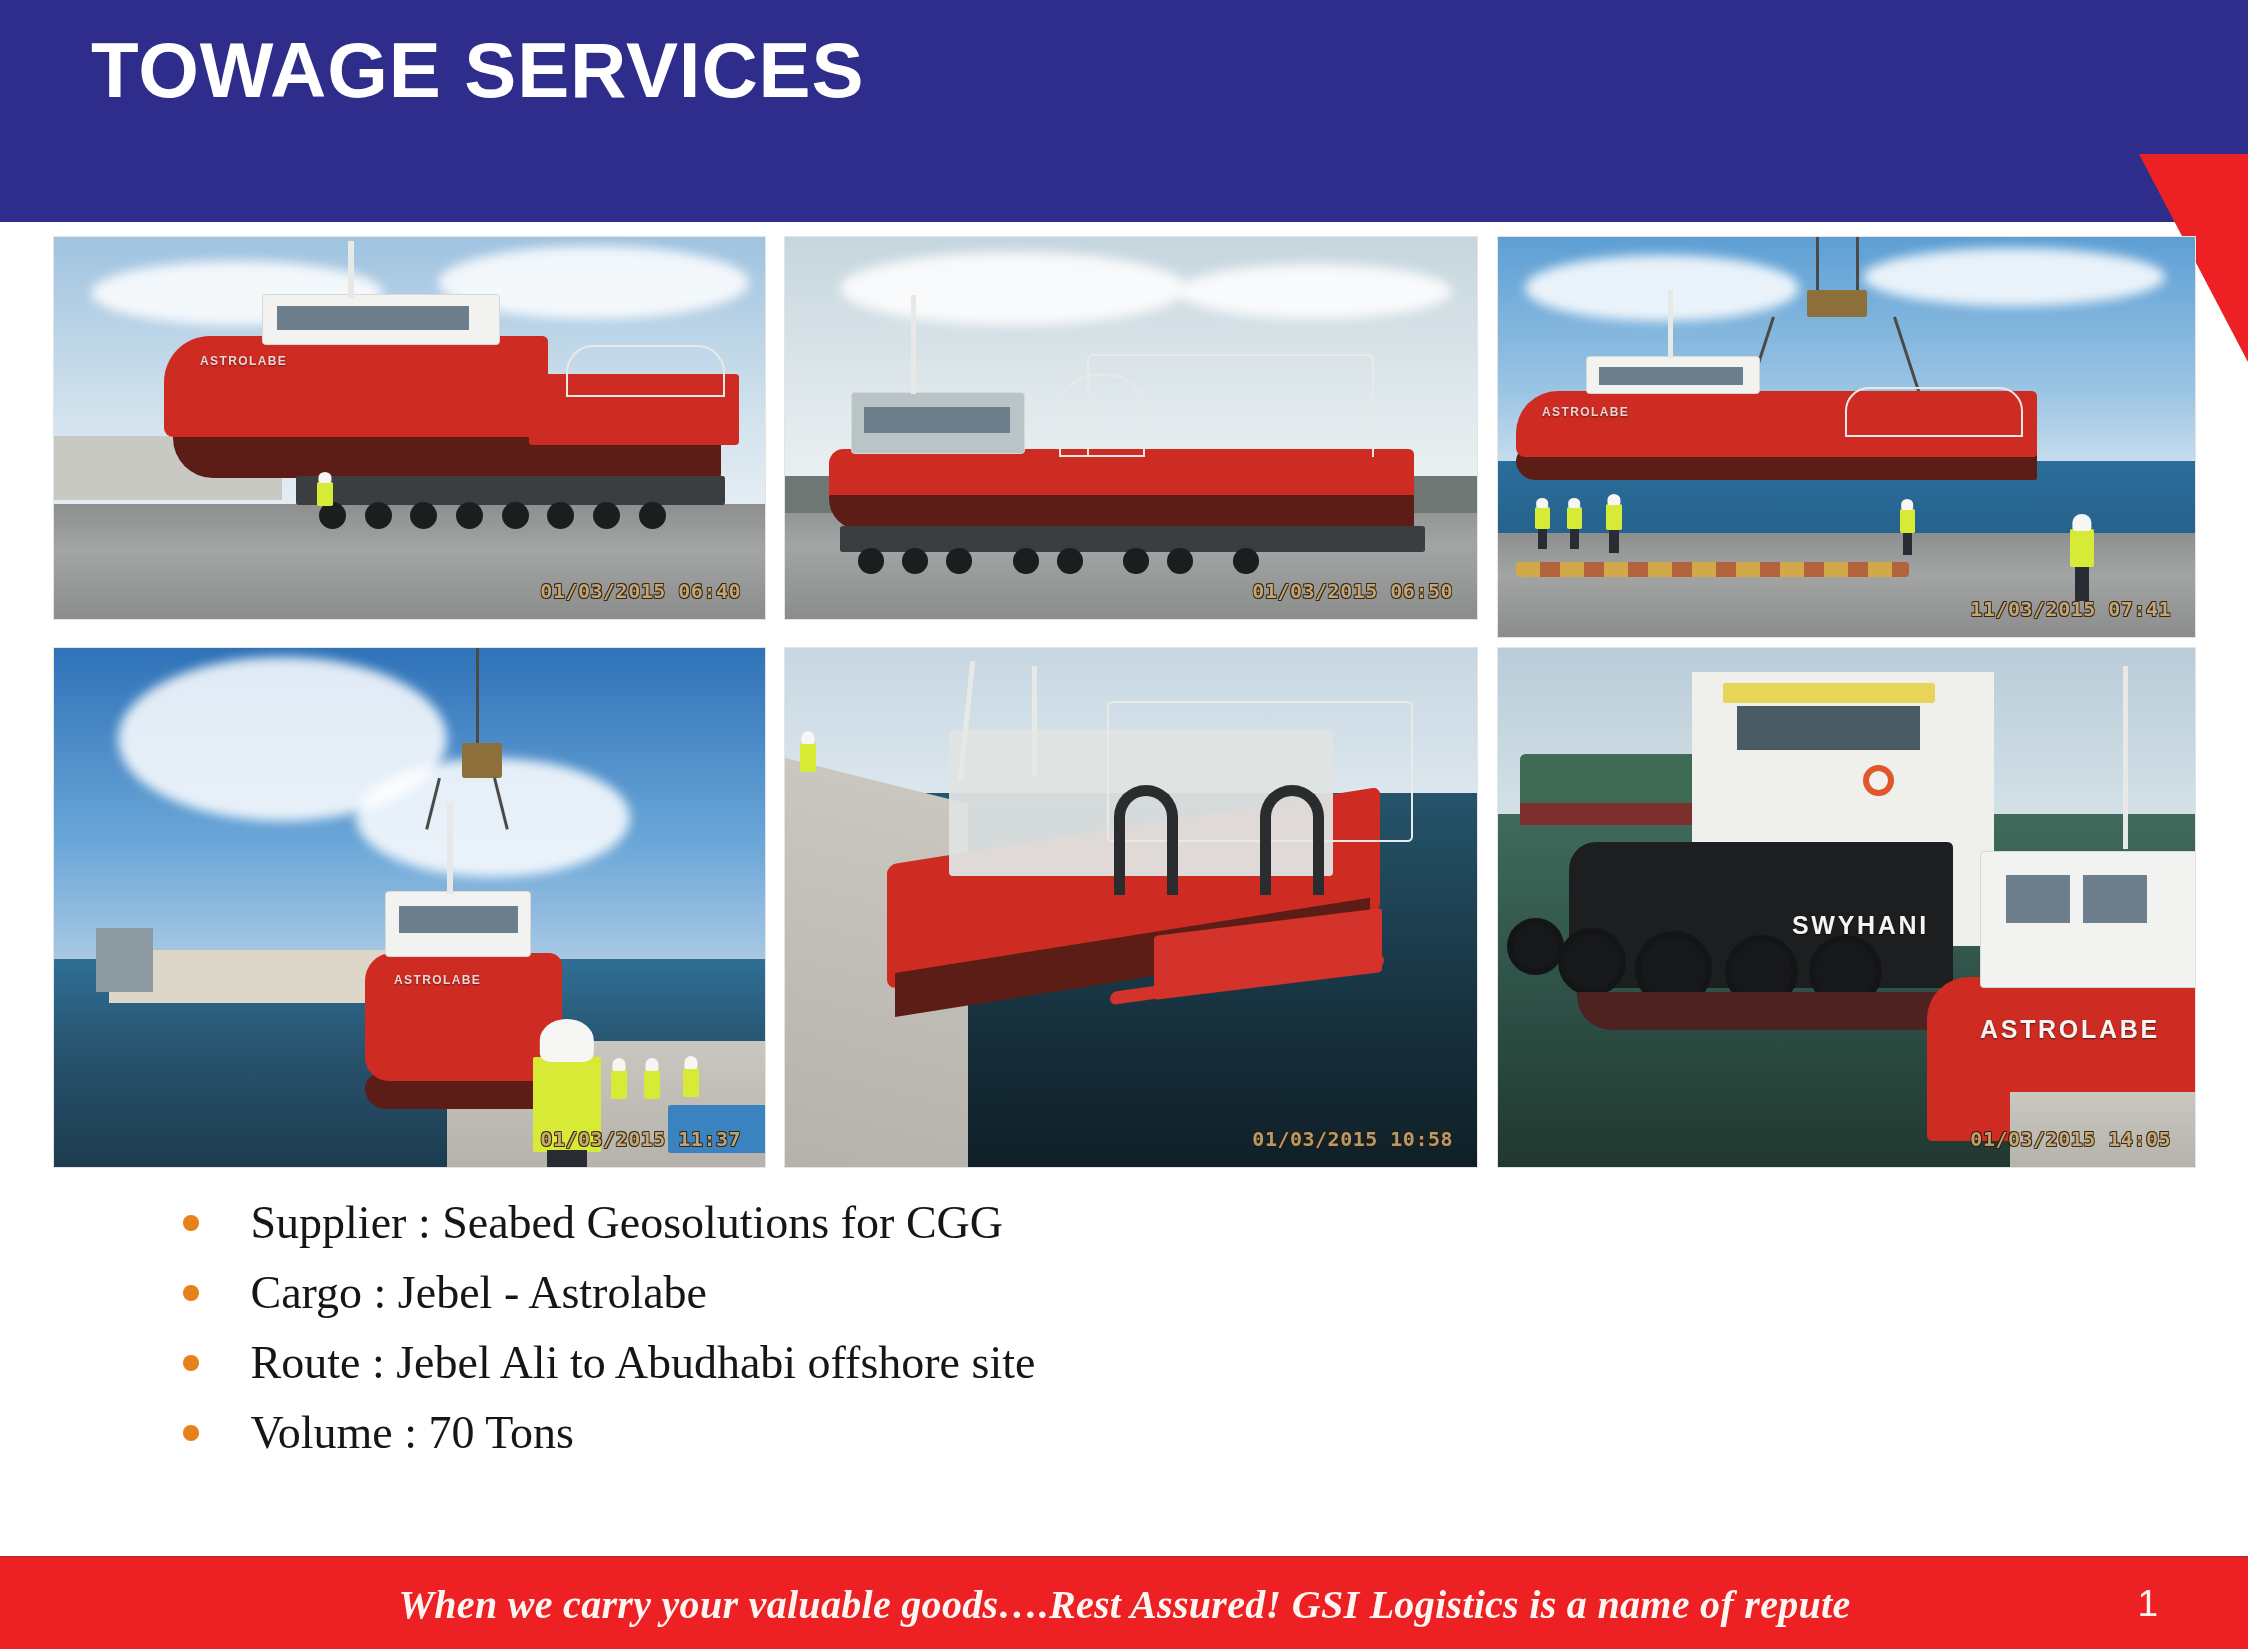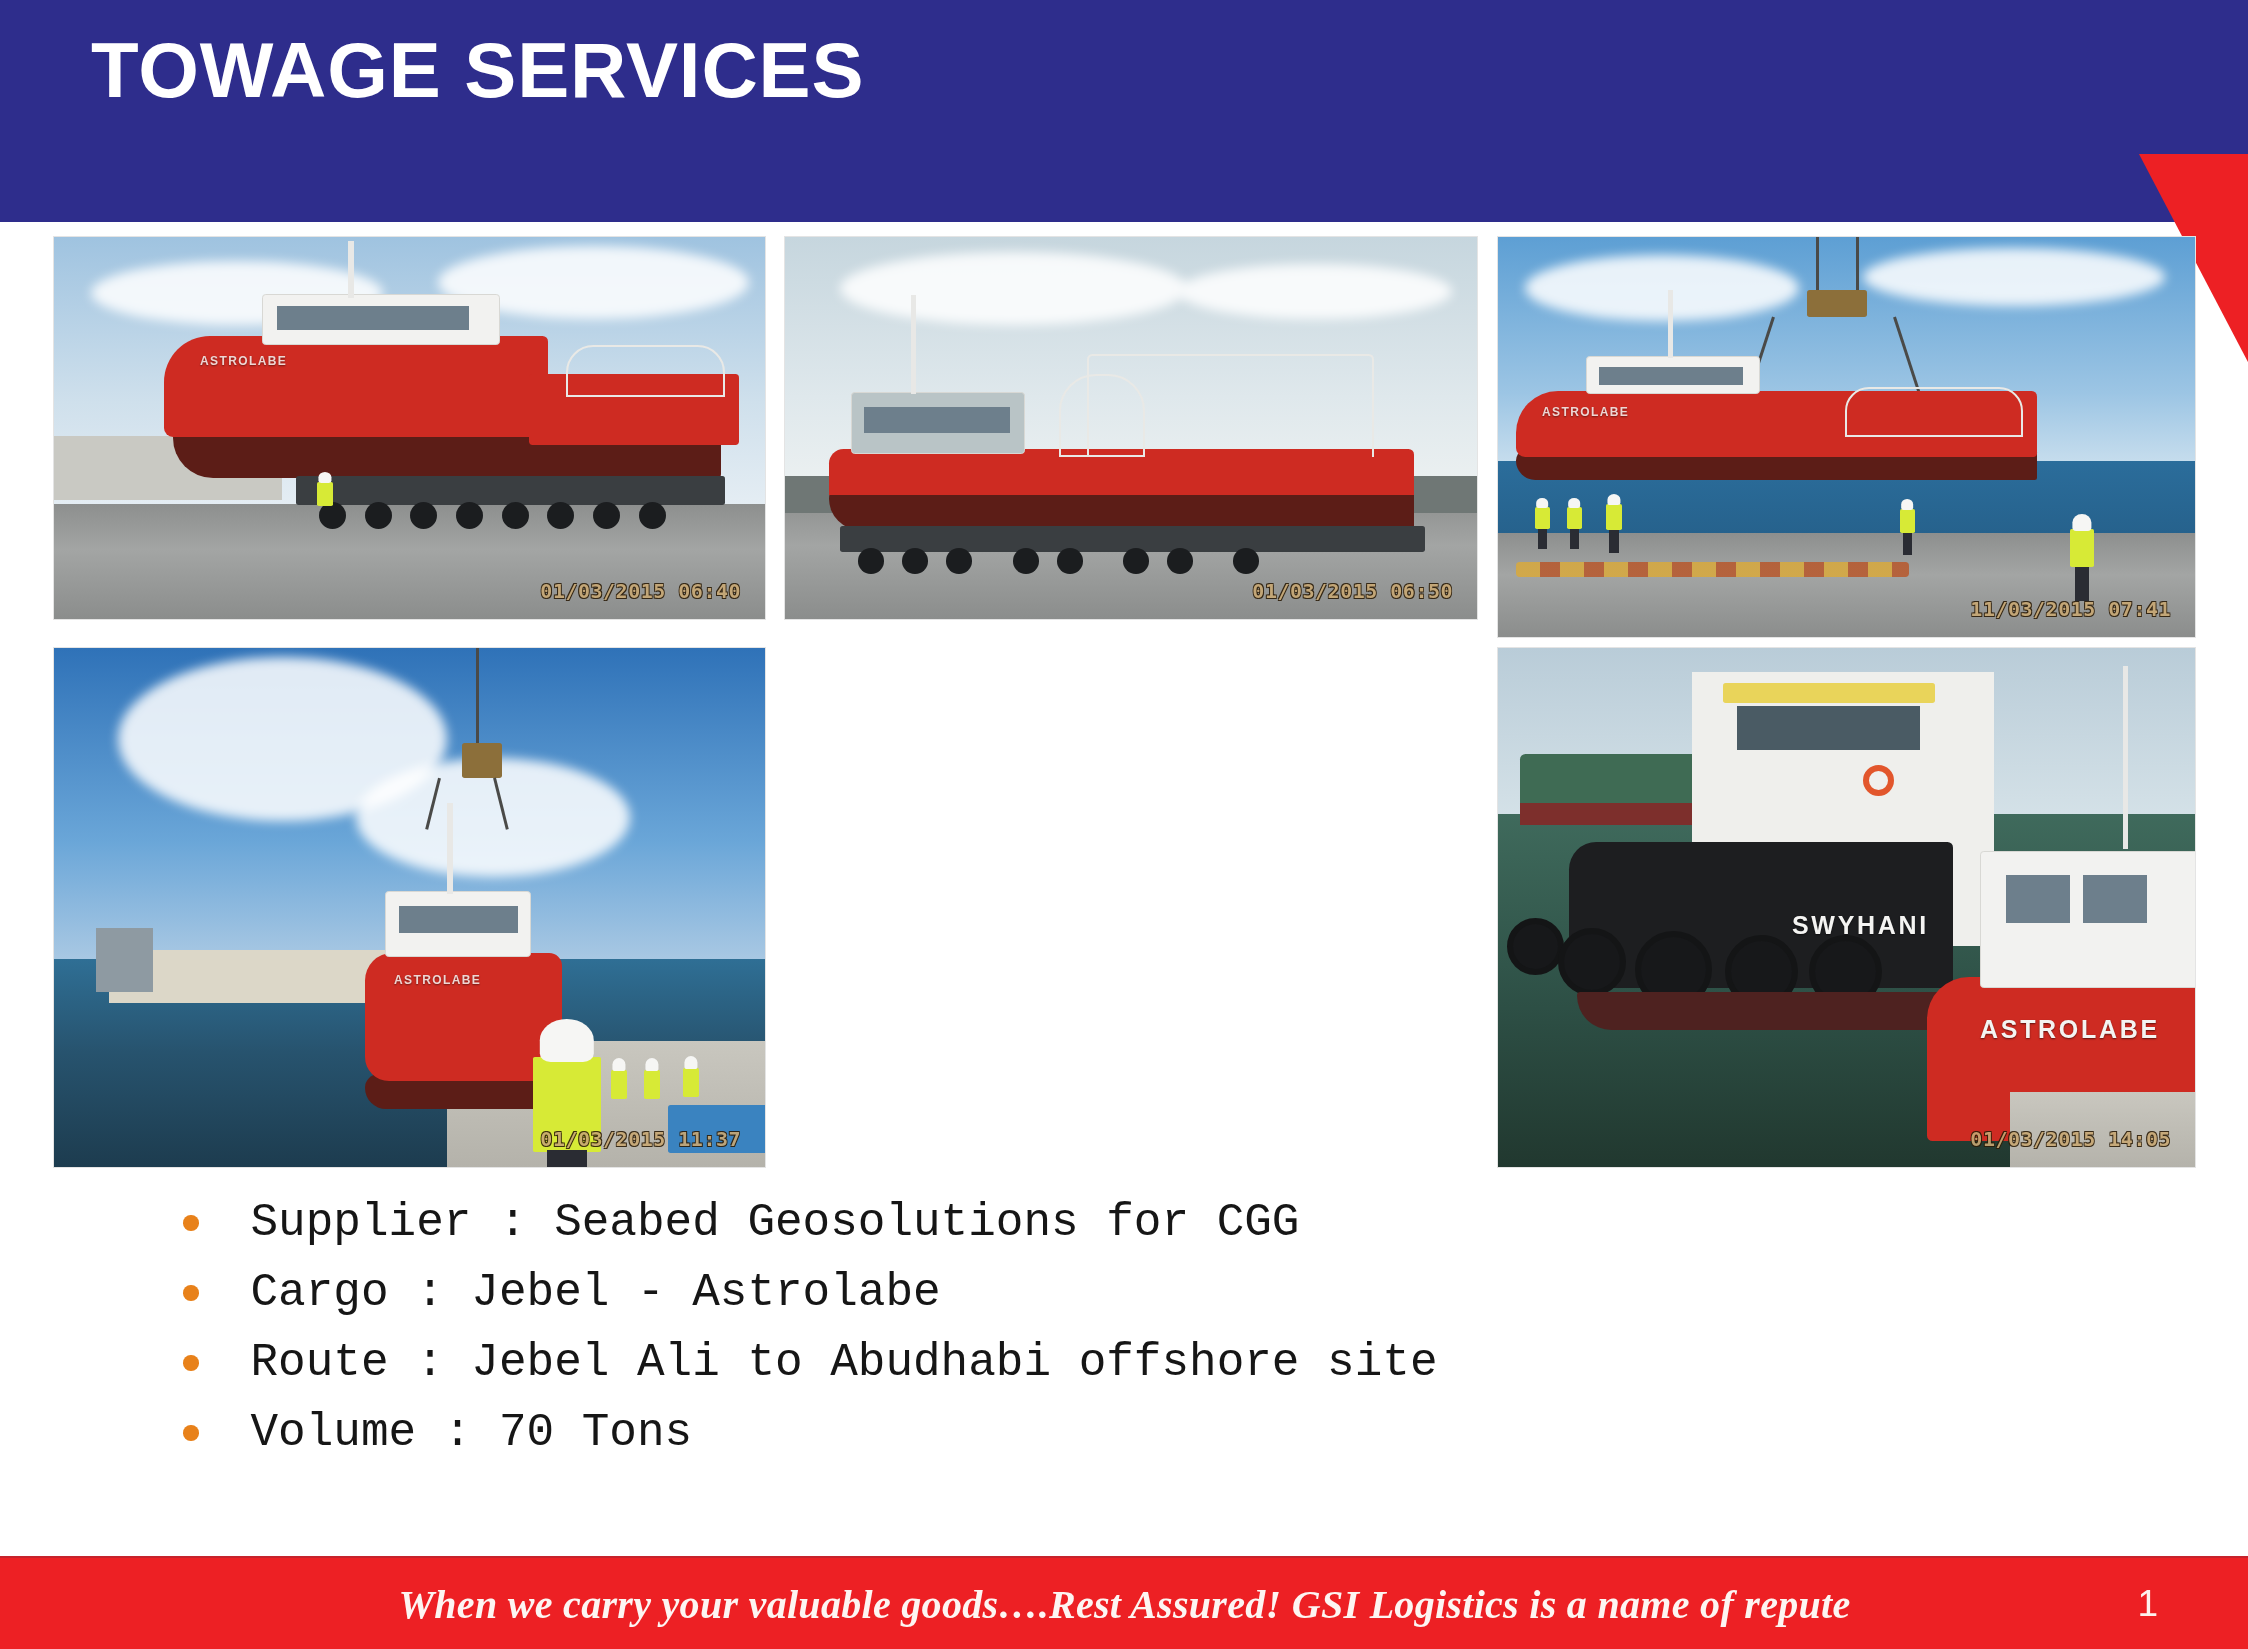--- a/index.html
+++ b/index.html
@@ -223,21 +223,21 @@
     width: 15.5px;
     height: 15.5px;
     border-radius: 50%;
     background: #E8811A;
     flex: 0 0 auto;
     margin-right: 52px;
   }
   .bullet-text {
     font-size: 46px;
     color: #161616;
-    font-family: Liberation Mono, monospace;
+    font-family: Liberation Serif, serif;
     white-space: nowrap;
     line-height: 1;
   }
 
   
   .footer-band {
     position: absolute;
     left: 0;
     bottom: 0;
     width: 2249px;
@@ -404,20 +404,39 @@
         <span class="helm"></span>
       </div>
     <div class="worker" style="left:629px; top:420px; width:16.4px; height:29px;">
         <span class="helm"></span>
       </div>
     <div style="position:absolute; left:614px; top:457px; width:99px; height:48px; background:#3a83c0; border-radius:2.7px;"></div>
     <span class="boat-name small" style="left:340px; top:325px;">ASTROLABE</span>
     <span class="timestamp">01/03/2015 11:37</span>
   </div>
 
+  <div class="photo" style="left:731px; top:411px; width:694px; height:521px;">
+    <div class="sky" style="height:30%; background:linear-gradient(#c7d7e2,#dde7ee);"></div>
+    <div class="sea" style="height:72%; background:linear-gradient(#25546b,#17313d 60%,#101f27);"></div>
+    <div class="quay" style="left:0; top:110px; width:183px; height:411px; transform:skewY(14deg); transform-origin:top left;"></div>
+    <div class="hull" style="left:102px; top:217px; width:493px; height:124px; transform:skewY(-9deg); transform-origin:left top; border-radius:9.1px 7.3px 7.3px 9.1px;"></div>
+    <div class="hull-dark" style="left:110px; top:325px; width:475px; height:44px; transform:skewY(-9deg); transform-origin:left top;"></div>
+    <div class="wheelhouse" style="left:164px; top:82px; width:384px; height:146px; background:#dfe3e2; border:none; opacity:0.95;"></div>
+    <div class="rig" style="left:322px; top:53px; width:302px; height:137px; border-radius:5.5px;"></div>
+    <div class="mast" style="left:179px; top:12.8px; width:4.6px; height:119px; transform:rotate(6deg);"></div>
+    <div class="mast" style="left:247px; top:18.3px; width:4.6px; height:110px;"></div>
+    <div style="position:absolute; left:329px; top:137px; width:64px; height:110px; border:11px solid #2a2c2e; border-radius:37px 37px 0 0; border-bottom:none; box-sizing:border-box;"></div>
+    <div style="position:absolute; left:475px; top:137px; width:64px; height:110px; border:11px solid #2a2c2e; border-radius:37px 37px 0 0; border-bottom:none; box-sizing:border-box;"></div>
+    <div style="position:absolute; left:369px; top:274px; width:228px; height:64px; background:#D4332B; border-radius:3.7px; transform:skewY(-7deg);"></div>
+    <div style="position:absolute; left:325px; top:325px; width:274px; height:12.8px; background:#D4332B; border-radius:7.3px; transform:skewY(-8deg);"></div>
+    <div class="worker" style="left:14.6px; top:95px; width:16.4px; height:29px;">
+        <span class="helm"></span>
+      </div>
+    <span class="timestamp">01/03/2015 10:58</span>
+  </div>
 
   <div class="photo" style="left:1444px; top:411px; width:699px; height:521px;">
     <div class="sky" style="height:34%; background:linear-gradient(#b9ccd8,#d5e2e8);"></div>
     <div class="sea" style="height:68%; background:linear-gradient(#3f6a5c,#2d4f45 55%,#21382f);"></div>
     <div class="hull" style="left:22px; top:106px; width:210px; height:58px; background:#3f6b54; border-radius:5.5px 27.4px 5.5px 5.5px;"></div>
     <div class="hull-dark" style="left:22px; top:155px; width:210px; height:22px; background:#7d2f2c;"></div>
     <div class="tug-body" style="left:194px; top:24px; width:302px; height:274px;"></div>
     <div style="position:absolute; left:225px; top:35px; width:212px; height:20px; background:#e9d45a; border-radius:2.7px;"></div>
     <div class="window" style="left:239px; top:58px; width:183px; height:44px; background:#4a5b64;"></div>
     <div style="position:absolute; left:365px; top:117px; width:31px; height:31px; border-radius:50%; border:6.4px solid #e2562c; box-sizing:border-box; background:#f0f0ee;"></div>

